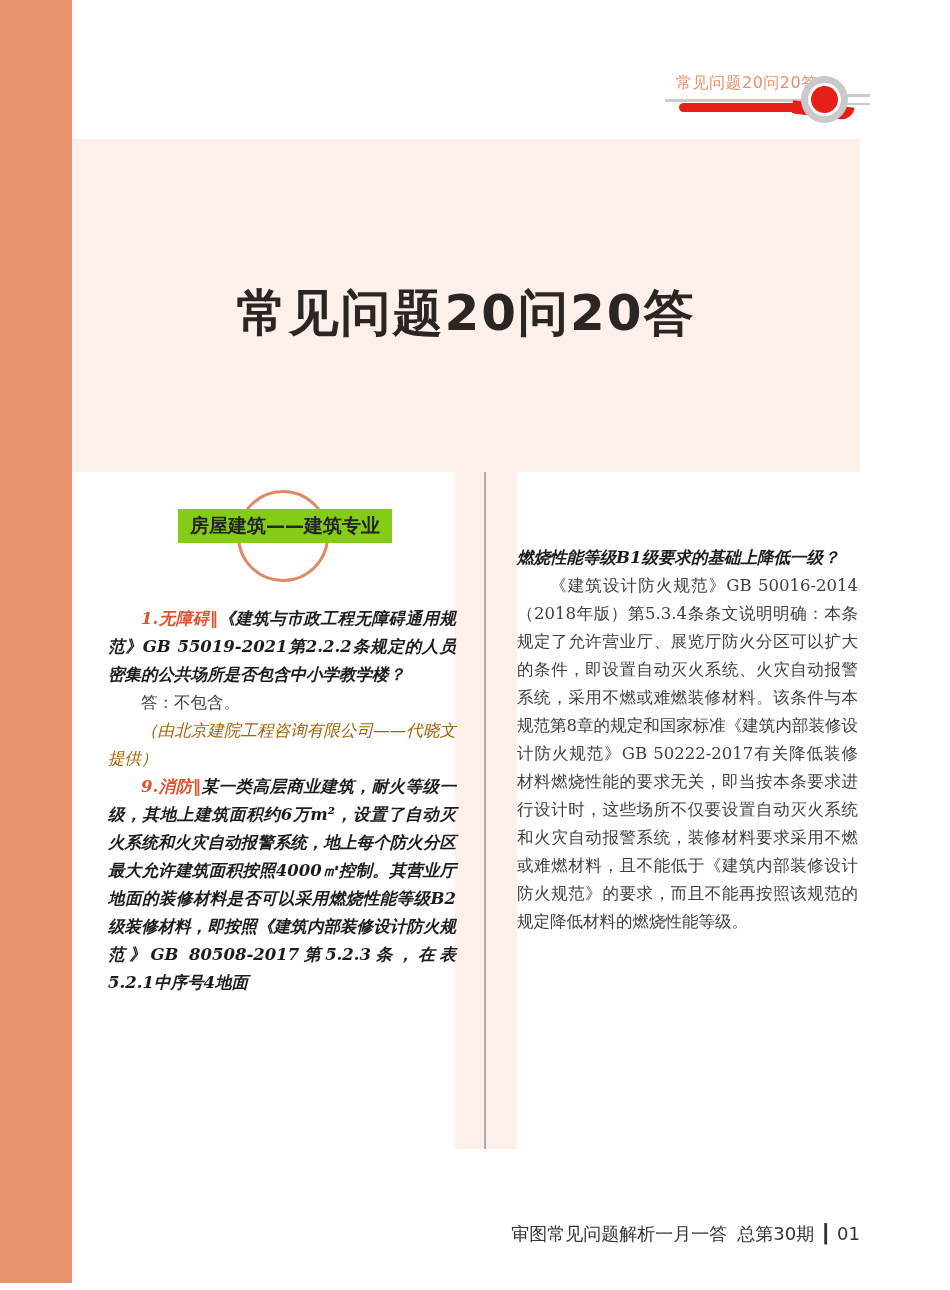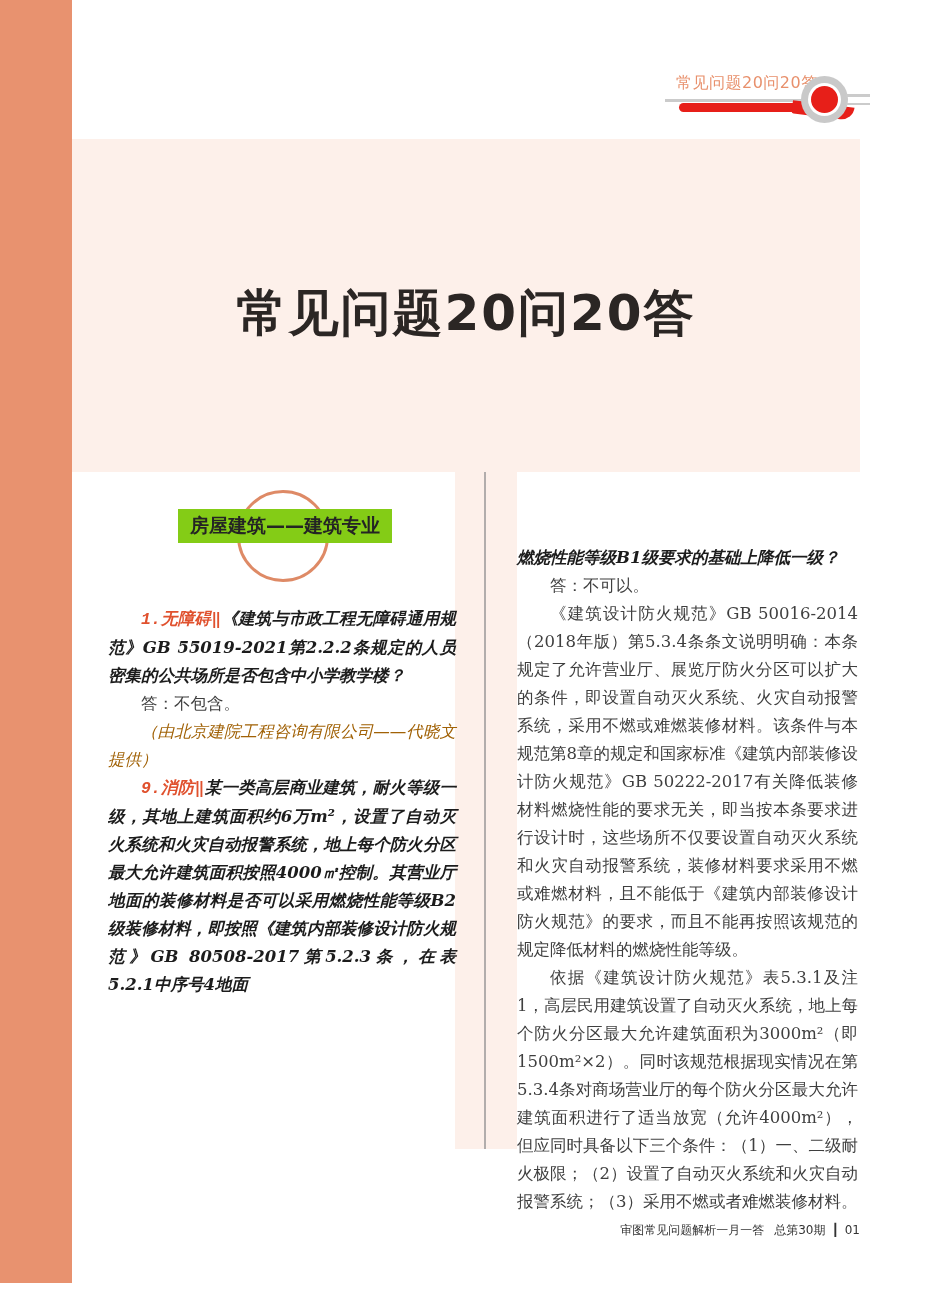--- a/index.html
+++ b/index.html
@@ -69,39 +69,39 @@
 
   
   .col { position: absolute; font-size: 16.5px; line-height: 28px; color: #3f3f3f; text-align: justify; }
   .col-left  { left: 108px; top: 605px; width: 348px; }
   .col-right { left: 517px; top: 524px; width: 341px; margin-top: 20px; }
   .col p { margin: 0; }
   .indent { text-indent: 2em; }
   .question {
     font-style: italic; font-weight: 600; color: #1c1c1c;
   }
-  .q-label, .q-sep { color: #e0512e; font-weight: bold; font-family: Liberation Mono, monospace; }
+  .q-label, .q-sep { color: #e0512e; font-weight: bold; }
   .credit { font-style: italic; color: #a16207; }
   .q2-block { margin-top: 42px; }
 
   
   .divider-band {
     position: absolute; left: 455px; top: 472px;
     width: 62px; height: 677px; background: #fdf0ea;
   }
   .divider-line {
     position: absolute; left: 29px; top: 0;
     width: 2px; height: 100%; background: #b2adac;
   }
 
   
   .footer {
     position: absolute; top: 1222px; right: 90px;
     font-family: "DejaVu Sans", "Liberation Sans", sans-serif;
-    font-size: 12px; color: #333333; white-space: nowrap;
+    font-size: 18px; color: #333333; white-space: nowrap;
   }
   .footer .sep { font-weight: bold; padding: 0 6px; }
   .footer .gap { display: inline-block; width: 10px; }
 </style>
 </head>
 <body>
 
 <div class="salmon-strip"></div>
 
 <div class="header-emblem">
@@ -131,20 +131,18 @@
 
 <div class="col col-left">
   <p class="question indent"><span class="q-label">1.无障碍</span><span class="q-sep">‖</span><span>《建筑与市政工程无障碍通用规范》GB 55019-2021第2.2.2条规定的人员密集的公共场所是否包含中小学教学楼？</span></p>
   <p class="indent">答：不包含。</p>
   <p class="credit indent">（由北京建院工程咨询有限公司——代晓文提供）</p>
   <p class="question indent q2-block"><span class="q-label">9.消防</span><span class="q-sep">‖</span><span>某一类高层商业建筑，耐火等级一级，其地上建筑面积约6万m²，设置了自动灭火系统和火灾自动报警系统，地上每个防火分区最大允许建筑面积按照4000㎡控制。其营业厅地面的装修材料是否可以采用燃烧性能等级B2级装修材料，即按照《建筑内部装修设计防火规范》GB 80508-2017第5.2.3条，在表5.2.1中序号4地面</span></p>
 </div>
 
 <div class="col col-right">
   <p class="question">燃烧性能等级B1级要求的基础上降低一级？</p>
-  <p class="indent">答：不可以。</p>
   <p class="indent">《建筑设计防火规范》GB 50016-2014（2018年版）第5.3.4条条文说明明确：本条规定了允许营业厅、展览厅防火分区可以扩大的条件，即设置自动灭火系统、火灾自动报警系统，采用不燃或难燃装修材料。该条件与本规范第8章的规定和国家标准《建筑内部装修设计防火规范》GB 50222-2017有关降低装修材料燃烧性能的要求无关，即当按本条要求进行设计时，这些场所不仅要设置自动灭火系统和火灾自动报警系统，装修材料要求采用不燃或难燃材料，且不能低于《建筑内部装修设计防火规范》的要求，而且不能再按照该规范的规定降低材料的燃烧性能等级。</p>
-  <p class="indent">依据《建筑设计防火规范》表5.3.1及注1，高层民用建筑设置了自动灭火系统，地上每个防火分区最大允许建筑面积为3000m²（即1500m²×2）。同时该规范根据现实情况在第5.3.4条对商场营业厅的每个防火分区最大允许建筑面积进行了适当放宽（允许4000m²），但应同时具备以下三个条件：（1）一、二级耐火极限；（2）设置了自动灭火系统和火灾自动报警系统；（3）采用不燃或者难燃装修材料。</p>
 </div>
 
 <div class="footer">
   <span>审图常见问题解析一月一答</span><span class="gap"></span><span>总第30期</span><span class="sep">┃</span><span>01</span>
 </div>
 
 </body></html>

